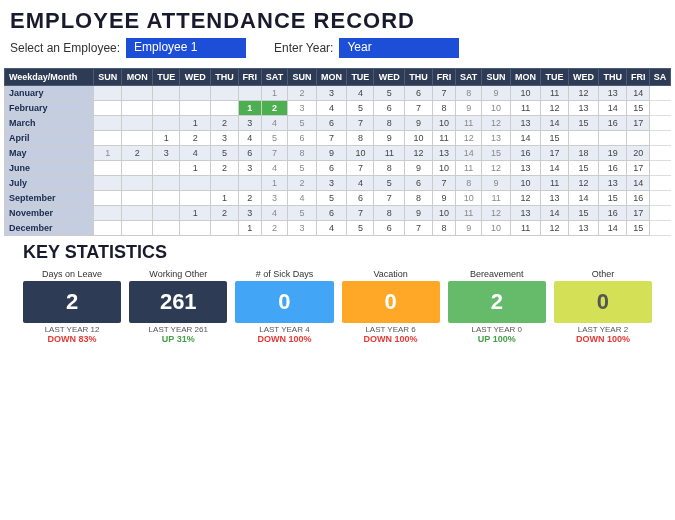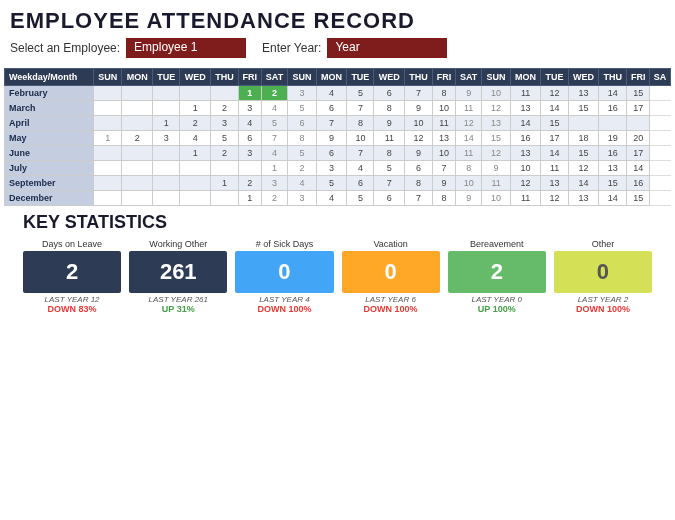--- a/index.html
+++ b/index.html
@@ -1,24 +1,24 @@
 <!DOCTYPE html>
 <html><head>
   <meta charset="utf-8">
   <style>
     * { box-sizing: border-box; margin: 0; padding: 0; }
     body { font-family: Arial, sans-serif; background: #fff; width: 675px; min-height: 520px; overflow: hidden; }
 
     
     .header { padding: 8px 10px 4px 10px; }
     .main-title { font-size: 22px; font-weight: 900; color: #1a1a2e; letter-spacing: 1px; text-transform: uppercase; }
-    .inputs-row { display: flex; gap: 16px; margin-top: 4px; align-items: center; }
+    .inputs-row { display: flex; gap: 28px; margin-top: 4px; align-items: center; }
     .input-group { display: flex; align-items: center; gap: 6px; }
     .input-label { font-size: 12px; color: #333; }
-    .input-box { background: #7f1d1d; color: #fff; font-size: 12px; padding: 2px 8px; min-width: 120px; height: 20px; border: none; }
+    .input-box { background: #1d4ed8; color: #fff; font-size: 12px; padding: 2px 8px; min-width: 120px; height: 20px; border: none; }
 
     
     .table-container { padding: 0 4px; margin-top: 6px; }
     table { border-collapse: collapse; width: 100%; font-size: 10px; }
     thead tr { background: #2e3b55; color: #fff; }
     thead th { padding: 3px 2px; text-align: center; border: 1px solid #4a5a7a; font-weight: bold; font-size: 9px; min-width: 16px; }
     thead th:first-child { text-align: left; padding-left: 4px; min-width: 70px; font-size: 9px; }
     tbody tr { border-bottom: 1px solid #ddd; }
     tbody tr:nth-child(odd) { background: #e8ecf5; }
     tbody tr:nth-child(even) { background: #fff; }
@@ -31,21 +31,21 @@
     .stats-title { font-size: 18px; font-weight: 900; color: #1a1a2e; text-transform: uppercase; margin-bottom: 6px; }
     .stats-grid { display: flex; gap: 8px; }
     .stat-card { flex: 1; display: flex; flex-direction: column; align-items: center; }
     .stat-label { font-size: 9px; color: #333; margin-bottom: 2px; text-align: center; }
     .stat-box { width: 100%; padding: 8px 4px; text-align: center; font-size: 22px; font-weight: 900; color: #fff; border-radius: 2px; }
     .stat-box.dark { background: #2e3b55; }
     .stat-box.blue { background: #42a5f5; }
     .stat-box.orange { background: #ffa726; }
     .stat-box.green { background: #66bb6a; }
     .stat-box.yellow { background: #d4e157; color: #555; }
-    .stat-sub { font-size: 8px; color: #555; margin-top: 2px; text-align: center; font-style: italic; }
+    .stat-sub { font-size: 8px; color: #555; margin-top: 2px; text-align: center; }
     .stat-pct { font-size: 9px; font-weight: bold; text-align: center; }
     .stat-pct.down { color: #e53935; }
     .stat-pct.up { color: #43a047; }
   </style>
 </head>
 <body>
 
 <div class="header">
   <div class="main-title">EMPLOYEE ATTENDANCE RECORD</div>
   <div class="inputs-row">
@@ -83,20 +83,43 @@
         <th>MON</th>
         <th>TUE</th>
         <th>WED</th>
         <th>THU</th>
         <th>FRI</th>
         <th>SA</th>
       </tr>
     </thead>
     <tbody id="table-body">
         <tr>
+          <td>January</td>
+          <td style="color: rgb(187, 187, 187);"></td>
+          <td style="color: rgb(187, 187, 187);"></td>
+          <td style="color: rgb(187, 187, 187);"></td>
+          <td style="color: rgb(187, 187, 187);"></td>
+          <td style="color: rgb(187, 187, 187);"></td>
+          <td style="color: rgb(187, 187, 187);"></td>
+          <td style="color: rgb(136, 136, 136);">1</td>
+          <td style="color: rgb(136, 136, 136);">2</td>
+          <td>3</td>
+          <td>4</td>
+          <td>5</td>
+          <td>6</td>
+          <td>7</td>
+          <td style="color: rgb(136, 136, 136);">8</td>
+          <td style="color: rgb(136, 136, 136);">9</td>
+          <td>10</td>
+          <td>11</td>
+          <td>12</td>
+          <td>13</td>
+          <td>14</td>
+        </tr>
+        <tr>
           <td>February</td>
           <td style="color: rgb(187, 187, 187);"></td>
           <td style="color: rgb(187, 187, 187);"></td>
           <td style="color: rgb(187, 187, 187);"></td>
           <td style="color: rgb(187, 187, 187);"></td>
           <td style="color: rgb(187, 187, 187);"></td>
           <td class="green-cell">1</td>
           <td class="green-cell">2</td>
           <td style="color: rgb(136, 136, 136);">3</td>
           <td>4</td>
@@ -242,20 +265,43 @@
           <td>7</td>
           <td>8</td>
           <td>9</td>
           <td style="color: rgb(136, 136, 136);">10</td>
           <td style="color: rgb(136, 136, 136);">11</td>
           <td>12</td>
           <td>13</td>
           <td>14</td>
           <td>15</td>
           <td>16</td>
+        </tr>
+        <tr>
+          <td>November</td>
+          <td style="color: rgb(187, 187, 187);"></td>
+          <td style="color: rgb(187, 187, 187);"></td>
+          <td style="color: rgb(187, 187, 187);"></td>
+          <td>1</td>
+          <td>2</td>
+          <td>3</td>
+          <td style="color: rgb(136, 136, 136);">4</td>
+          <td style="color: rgb(136, 136, 136);">5</td>
+          <td>6</td>
+          <td>7</td>
+          <td>8</td>
+          <td>9</td>
+          <td>10</td>
+          <td style="color: rgb(136, 136, 136);">11</td>
+          <td style="color: rgb(136, 136, 136);">12</td>
+          <td>13</td>
+          <td>14</td>
+          <td>15</td>
+          <td>16</td>
+          <td>17</td>
         </tr>
         <tr>
           <td>December</td>
           <td style="color: rgb(187, 187, 187);"></td>
           <td style="color: rgb(187, 187, 187);"></td>
           <td style="color: rgb(187, 187, 187);"></td>
           <td style="color: rgb(187, 187, 187);"></td>
           <td style="color: rgb(187, 187, 187);"></td>
           <td>1</td>
           <td style="color: rgb(136, 136, 136);">2</td>

